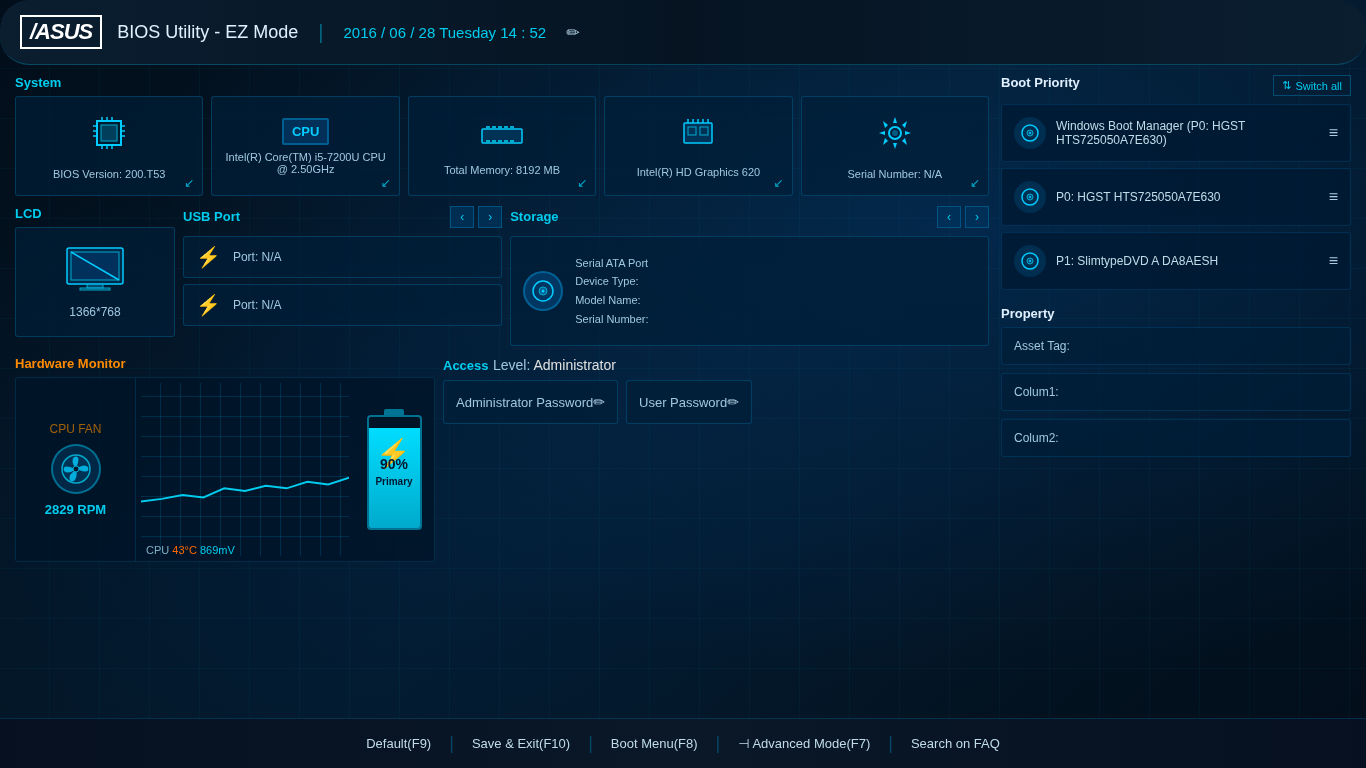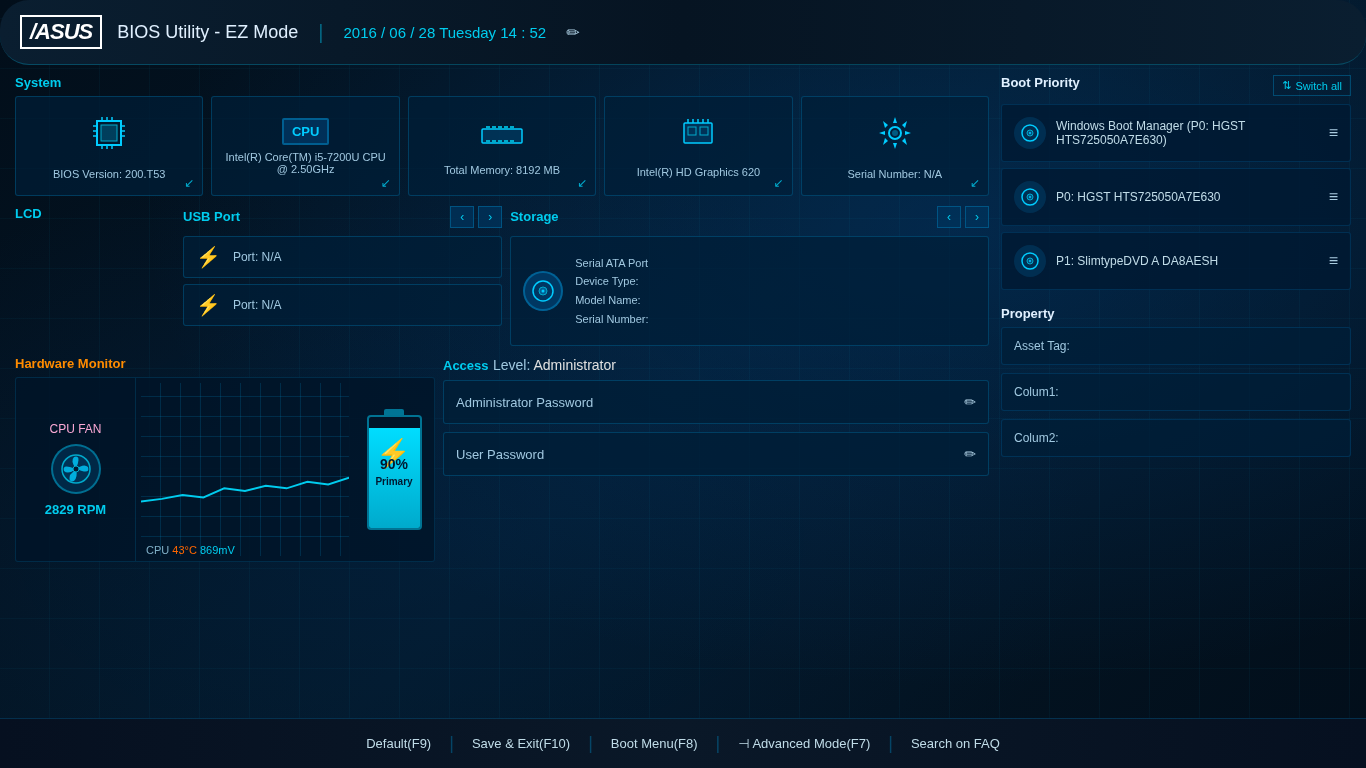--- a/index.html
+++ b/index.html
@@ -269,21 +269,21 @@
     .fan-panel {
       width: 120px;
       border-right: 1px solid rgba(0,140,200,0.2);
       display: flex;
       flex-direction: column;
       align-items: center;
       justify-content: center;
       gap: 8px;
       padding: 10px;
     }
-    .fan-label { font-size: 12px; color: #f9a8d4; }
+    .fan-label { font-size: 12px; color: #a16207; }
     .fan-icon {
       width: 50px;
       height: 50px;
       border-radius: 50%;
       border: 2px solid rgba(0,180,220,0.5);
       background: rgba(0,60,100,0.5);
       display: flex;
       align-items: center;
       justify-content: center;
       font-size: 26px;
@@ -362,21 +362,21 @@
       top: 20px;
       left: 50%;
       transform: translateX(-50%);
       font-size: 28px;
       color: #001830;
       z-index: 2;
     }
 
     .access-inner {
       display: flex;
-      flex-direction: column;
+      flex-direction: row;
       gap: 8px;
     }
     .password-field {
       background: rgba(0,30,55,0.8);
       border: 1px solid rgba(0,140,200,0.3);
       border-radius: 3px;
       padding: 10px 12px;
       display: flex;
       align-items: center;
       justify-content: space-between;
@@ -578,20 +578,33 @@
             <div class="card-arrow">↙</div>
           </div>
 
         </div>
       </div>
 
       <div class="mid-row">
 
         <div class="lcd-section">
           <div class="section-title cyan">LCD</div>
+          <div class="lcd-card">
+            <div class="lcd-display-icon">
+              <svg width="60" height="45" viewBox="0 0 60 45">
+                <rect x="2" y="2" width="56" height="36" fill="rgba(0,80,140,0.3)" stroke="#00ccff" stroke-width="1.5" rx="2"></rect>
+                <rect x="6" y="6" width="48" height="28" fill="rgba(0,60,120,0.4)" stroke="#00aacc" stroke-width="1"></rect>
+                <line x1="6" y1="6" x2="54" y2="34" stroke="#00ccff" stroke-width="1.5"></line>
+                <line x1="54" y1="6" x2="6" y2="34" stroke="transparent"></line>
+                <rect x="22" y="38" width="16" height="4" fill="rgba(0,140,200,0.4)" stroke="#00aacc" stroke-width="1"></rect>
+                <rect x="15" y="42" width="30" height="2" fill="rgba(0,140,200,0.3)" stroke="#00aacc" stroke-width="1"></rect>
+              </svg>
+            </div>
+            <div class="lcd-res">1366*768</div>
+          </div>
         </div>
 
         <div class="usb-section">
           <div style="display:flex;align-items:center;justify-content:space-between;margin-bottom:4px;">
             <div class="section-title cyan">USB Port</div>
             <div class="usb-nav">
               <button class="nav-btn">‹</button>
               <button class="nav-btn">›</button>
             </div>
           </div>

